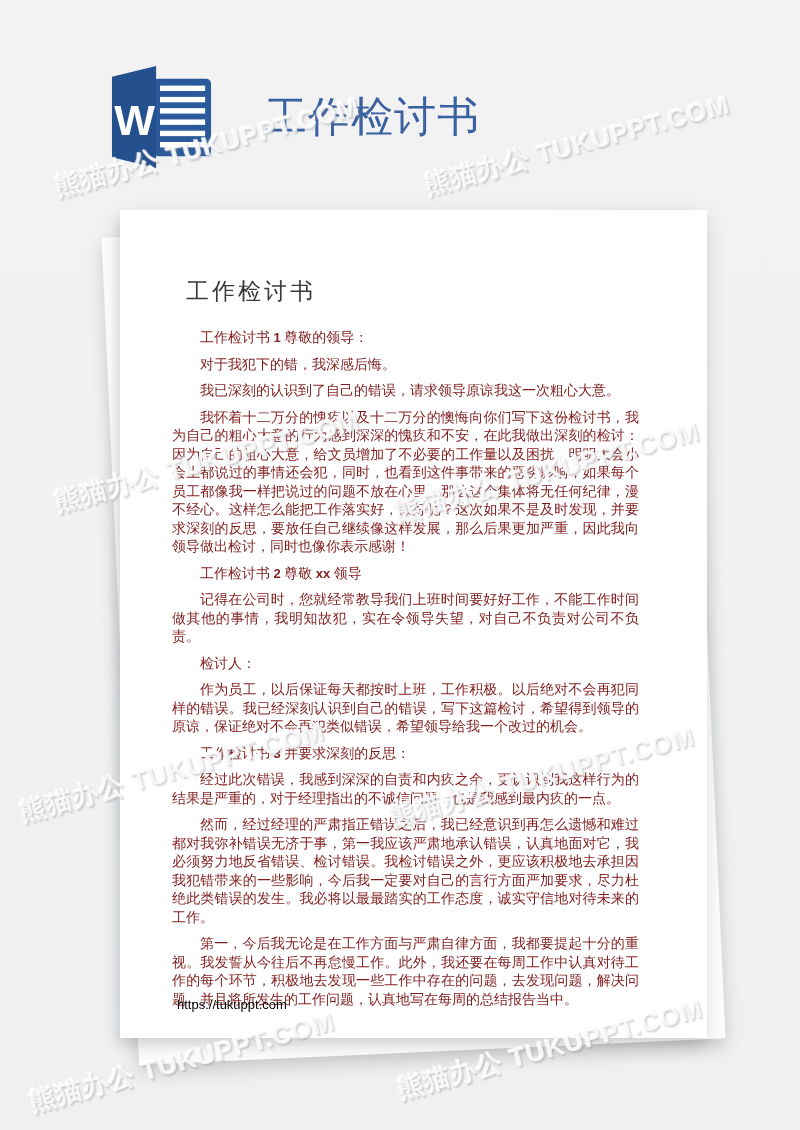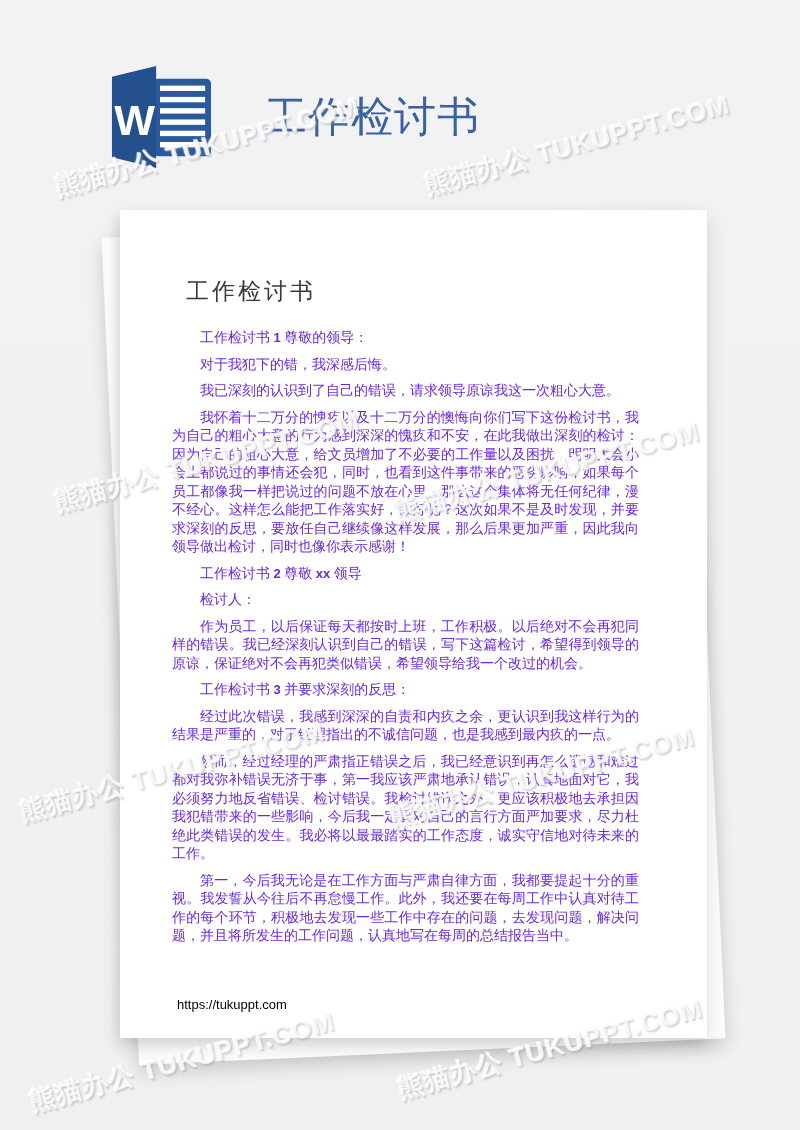--- a/index.html
+++ b/index.html
@@ -67,21 +67,21 @@
     font-size: 23px;
     font-weight: 400;
     letter-spacing: 3px;
     color: #3a3a3a;
     margin: 0 0 22px 14px;
   }
   .doc-body {
     font-family: "Liberation Serif", "DejaVu Serif", serif;
     font-size: 14px;
     line-height: 18.5px;
-    color: #6d28d9;
+    color: #7f1d1d;
   }
   .doc-body p {
     margin: 0 0 8px 0;
     text-indent: 2em;
     text-align: justify;
   }
   .run-bold {
     font-weight: 700;
     font-family: "Liberation Sans", sans-serif;
     font-size: 13px;
@@ -142,20 +142,21 @@
   <div class="page page-behind"></div>
 
   <div class="page page-main">
     <h2 class="doc-title">工作检讨书</h2>
     <div class="doc-body">
         <p><span>工作检讨书 </span><span class="run-bold">1</span><span> 尊敬的领导：</span></p>
         <p><span>对于我犯下的错，我深感后悔。</span></p>
         <p><span>我已深刻的认识到了自己的错误，请求领导原谅我这一次粗心大意。</span></p>
         <p><span>我怀着十二万分的愧疚以及十二万分的懊悔向你们写下这份检讨书，我为自己的粗心大意的行为感到深深的愧疚和不安，在此我做出深刻的检讨：因为自己的粗心大意，给文员增加了不必要的工作量以及困扰，明明大会小会上都说过的事情还会犯，同时，也看到这件事带来的恶劣影响，如果每个员工都像我一样把说过的问题不放在心里，那么这个集体将无任何纪律，漫不经心。这样怎么能把工作落实好，做好呢？这次如果不是及时发现，并要求深刻的反思，要放任自己继续像这样发展，那么后果更加严重，因此我向领导做出检讨，同时也像你表示感谢！</span></p>
         <p><span>工作检讨书 </span><span class="run-bold">2</span><span> 尊敬 </span><span class="run-bold">xx</span><span> 领导</span></p>
+        <p><span>记得在公司时，您就经常教导我们上班时间要好好工作，不能工作时间做其他的事情，我明知故犯，实在令领导失望，对自己不负责对公司不负责。</span></p>
         <p><span>检讨人：</span></p>
         <p><span>作为员工，以后保证每天都按时上班，工作积极。以后绝对不会再犯同样的错误。我已经深刻认识到自己的错误，写下这篇检讨，希望得到领导的原谅，保证绝对不会再犯类似错误，希望领导给我一个改过的机会。</span></p>
         <p><span>工作检讨书 </span><span class="run-bold">3</span><span> 并要求深刻的反思：</span></p>
         <p><span>经过此次错误，我感到深深的自责和内疚之余，更认识到我这样行为的结果是严重的，对于经理指出的不诚信问题，也是我感到最内疚的一点。</span></p>
         <p><span>然而，经过经理的严肃指正错误之后，我已经意识到再怎么遗憾和难过都对我弥补错误无济于事，第一我应该严肃地承认错误，认真地面对它，我必须努力地反省错误、检讨错误。我检讨错误之外，更应该积极地去承担因我犯错带来的一些影响，今后我一定要对自己的言行方面严加要求，尽力杜绝此类错误的发生。我必将以最最踏实的工作态度，诚实守信地对待未来的工作。</span></p>
         <p><span>第一，今后我无论是在工作方面与严肃自律方面，我都要提起十分的重视。我发誓从今往后不再怠慢工作。此外，我还要在每周工作中认真对待工作的每个环节，积极地去发现一些工作中存在的问题，去发现问题，解决问题，并且将所发生的工作问题，认真地写在每周的总结报告当中。</span></p>
       </div>
     <div class="doc-footer">https://tukuppt.com</div>
   </div>
 

